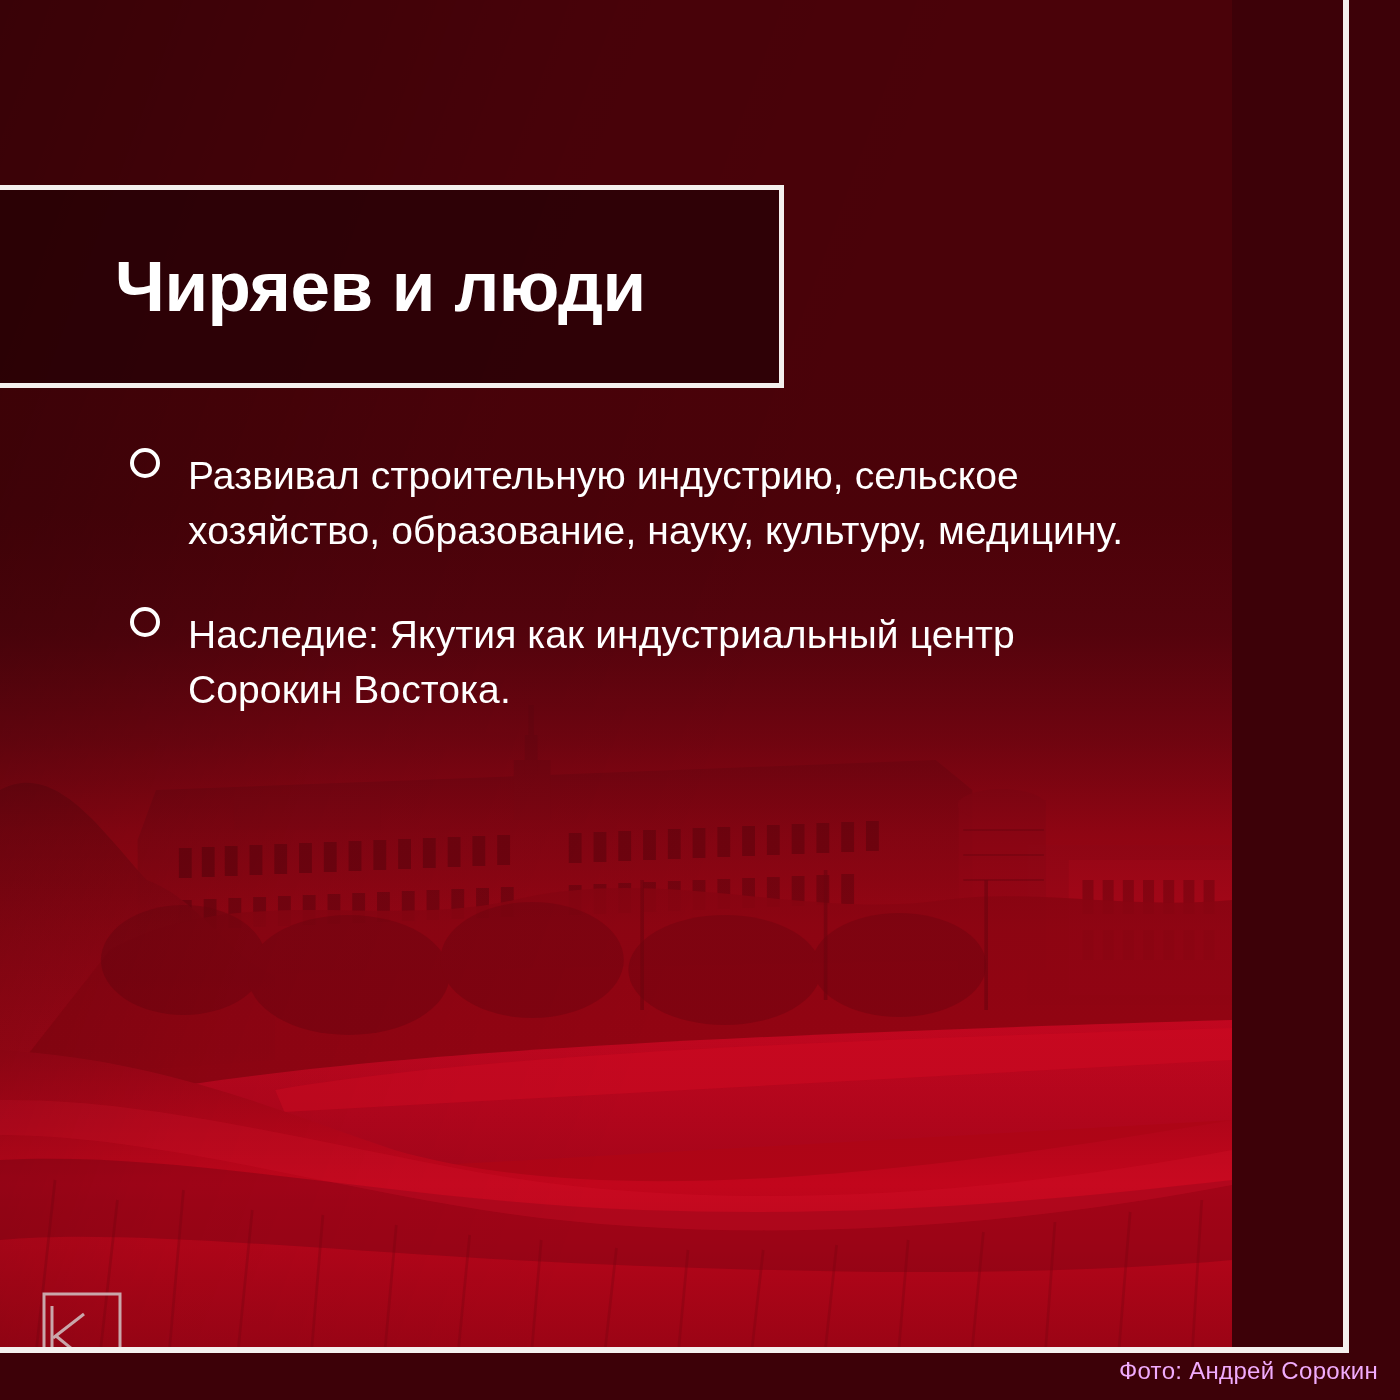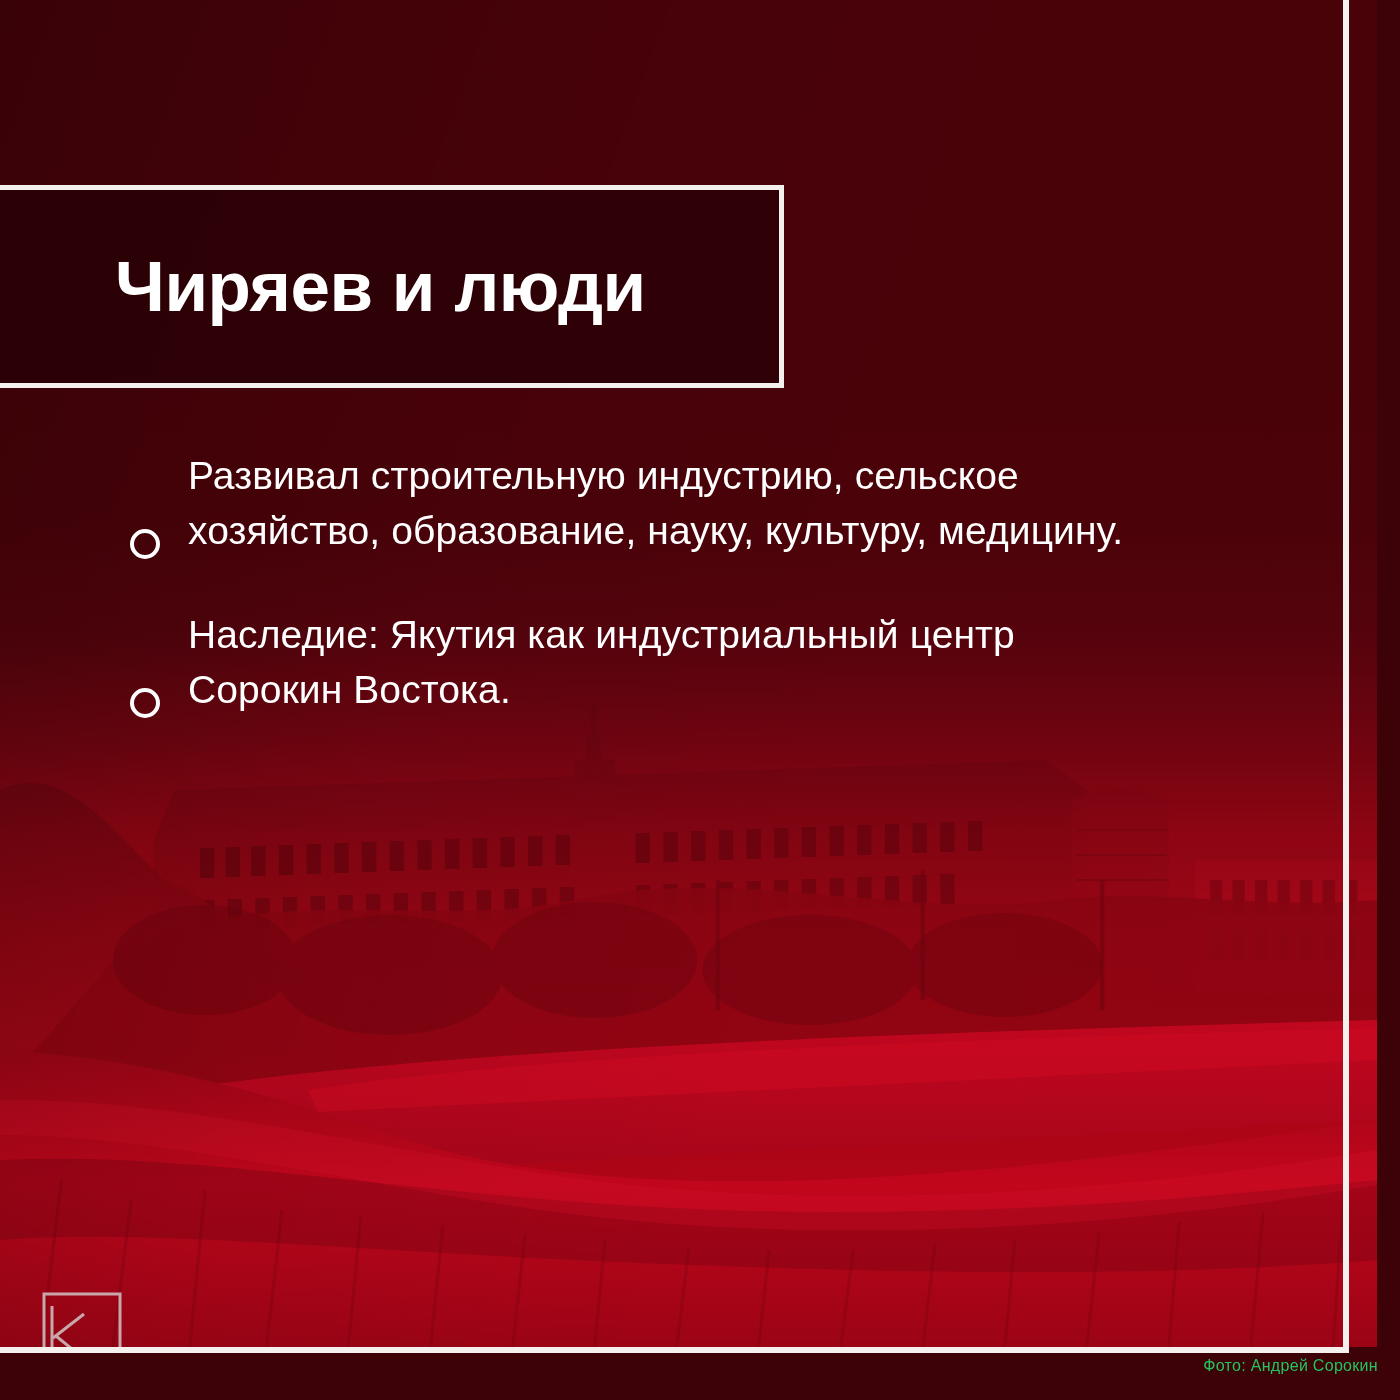--- a/index.html
+++ b/index.html
@@ -14,21 +14,21 @@
     width:1400px;
     height:1400px;
     overflow:hidden;
     background:#3d0108;
   }
 
   
   .canvas{
     position:absolute;
     left:0; top:0;
-    width:1377px;
+    width:1232px;
     height:1347px;
     overflow:hidden;
     background:#4a0209;
   }
   .canvas-border-right{
     position:absolute; left:1343px; top:0;
     width:6px; height:1353px;
     background:#f4f0ee;
   }
   .canvas-border-bottom{
@@ -84,21 +84,21 @@
 
   
   .bullets{
     position:absolute;
     left:130px; top:448px;
     width:1010px;
   }
   .bullet{
     position:relative;
     display:flex;
-    align-items:flex-end;
+    align-items:flex-start;
     margin-bottom:48px;
   }
   .bullet-marker{
     flex:0 0 auto;
     width:30px; height:30px;
     border:4px solid #ffffff;
     border-radius:50%;
     margin-right:28px;
   }
   .bullet-text{
@@ -113,22 +113,22 @@
     position:absolute;
     left:42px; top:1292px;
     width:80px; height:80px;
   }
   .logo svg{ display:block; }
 
   
   .credit{
     position:absolute;
     right:22px; top:1357px;
-    color:#22c55e;
-    font-size:16px;
+    color:#f0abfc;
+    font-size:24px;
     letter-spacing:0.3px;
     white-space:nowrap;
   }
 </style>
 </head>
 <body>
 
 <div class="slide">
 
   <div class="canvas">

